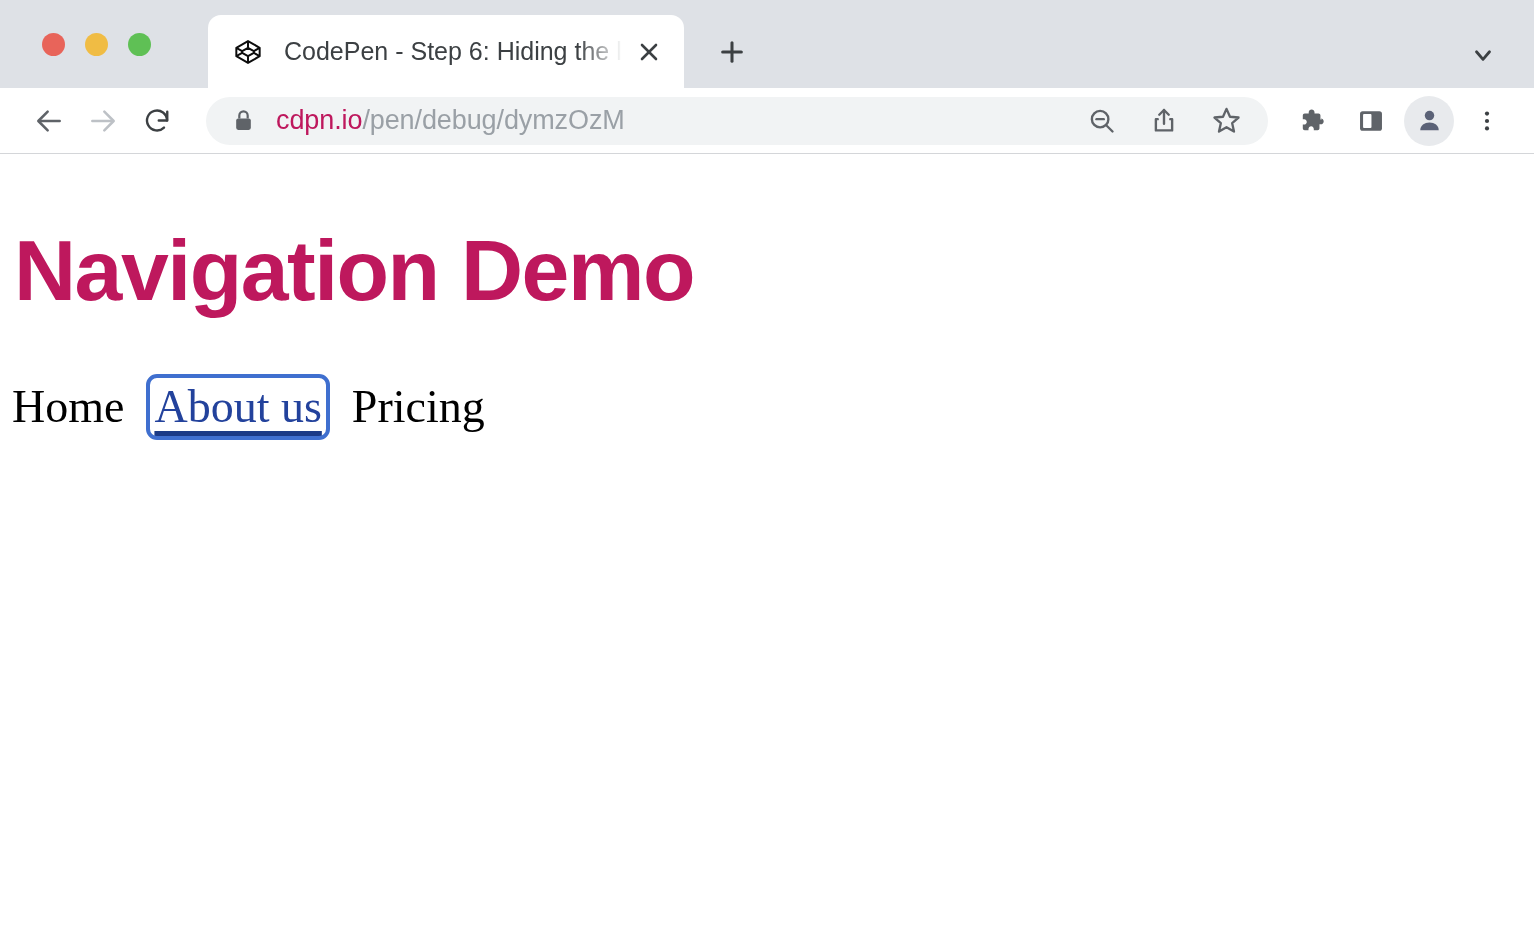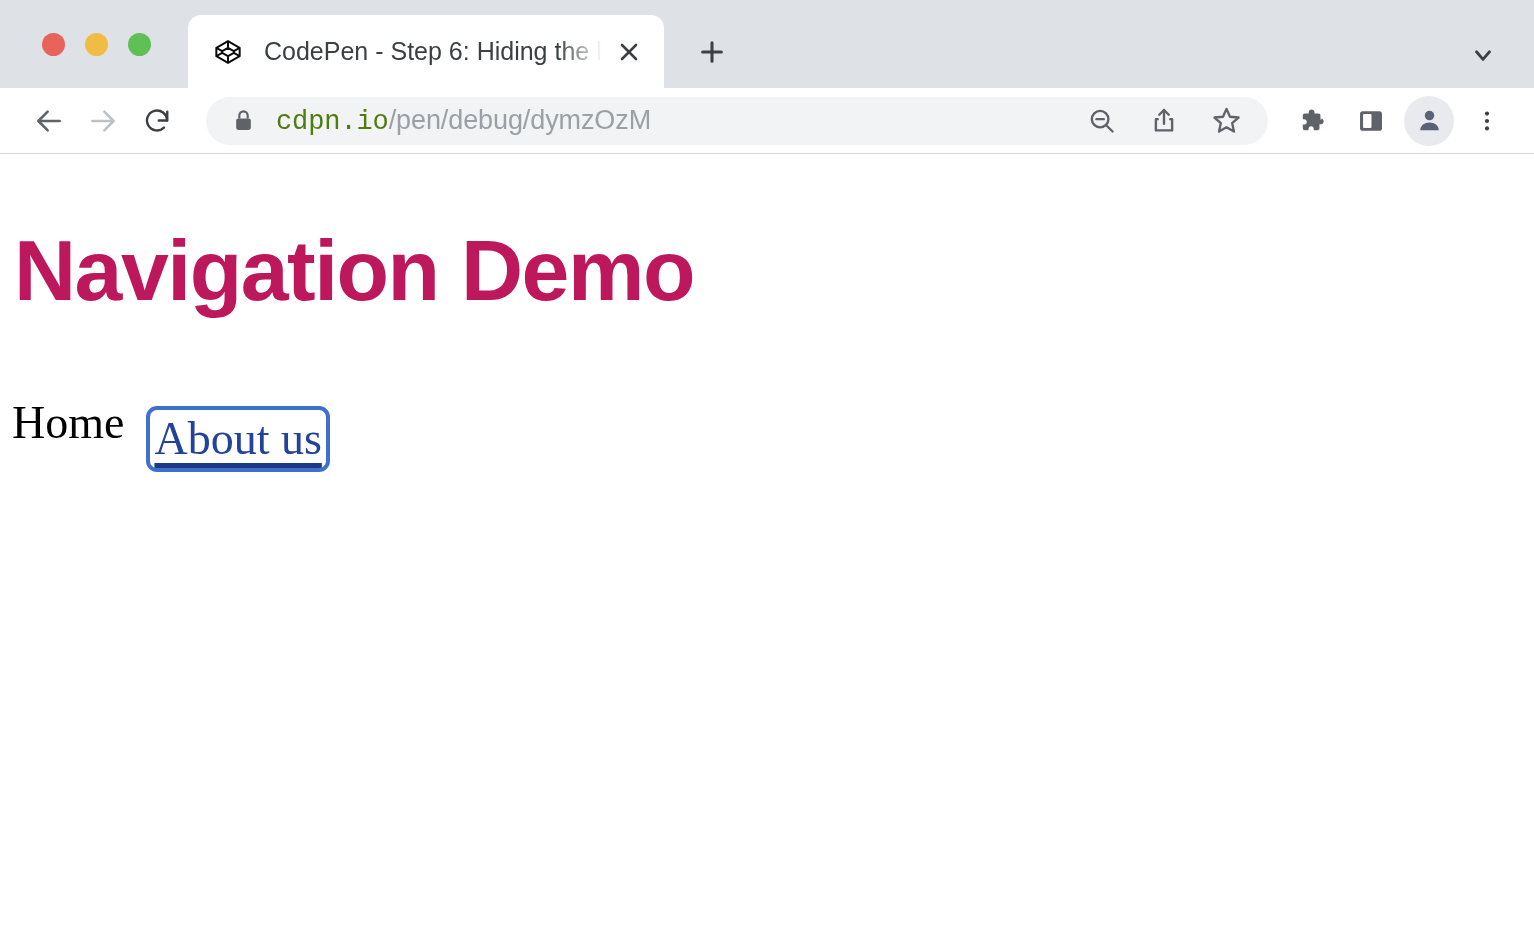--- a/index.html
+++ b/index.html
@@ -57,20 +57,21 @@
 
   .tab {
     width: 476px;
     height: 73px;
     background: #ffffff;
     border-radius: 13px 13px 0 0;
     display: flex;
     align-items: center;
     padding: 0 0 0 26px;
     position: relative;
+    margin-left: 20px;
   }
 
   .tab-favicon {
     width: 28px;
     height: 28px;
     flex: 0 0 auto;
     display: flex;
     align-items: center;
     justify-content: center;
   }
@@ -166,21 +167,21 @@
   .url-text {
     margin-left: 22px;
     font-size: 27px;
     color: #9aa0a6;
     white-space: nowrap;
     overflow: hidden;
     flex: 1 1 auto;
     min-width: 0;
     letter-spacing: -0.1px;
   }
-  .url-host { color: #4d7c0f; font-family: Liberation Mono, monospace; }
+  .url-host { color: #be185d; }
 
   .omnibox-actions {
     display: flex;
     align-items: center;
     gap: 10px;
     flex: 0 0 auto;
     margin-left: auto;
   }
 
   .omni-icon-btn {
@@ -263,21 +264,20 @@
     text-decoration-thickness: 6px;
     text-underline-offset: 9px;
     outline: 4px solid #3f6fcf;
     outline-offset: 4px;
     border-radius: 3px;
   }
 
   .focus-wrap {
     display: inline-block;
     padding: 0 2px;
-    margin-top: 32px;
   }
 </style>
 </head>
 <body>
 
 <div class="browser-window">
 
   <div class="tab-strip">
 
     <div class="traffic-lights">
@@ -415,16 +415,19 @@
       <li class="nav-item">
         <a href="#" class="nav-link">Home</a>
       </li>
       <li class="nav-sep"></li>
       <li class="nav-item">
         <span class="focus-wrap">
           <a href="#" class="nav-link is-focused">About us</a>
         </span>
       </li>
       <li class="nav-sep"></li>
+      <li class="nav-item">
+        <a href="#" class="nav-link">Pricing</a>
+      </li>
       <li class="nav-sep-narrow"></li>
     </ul>
   </div>
 </div>
 
 </body></html>

